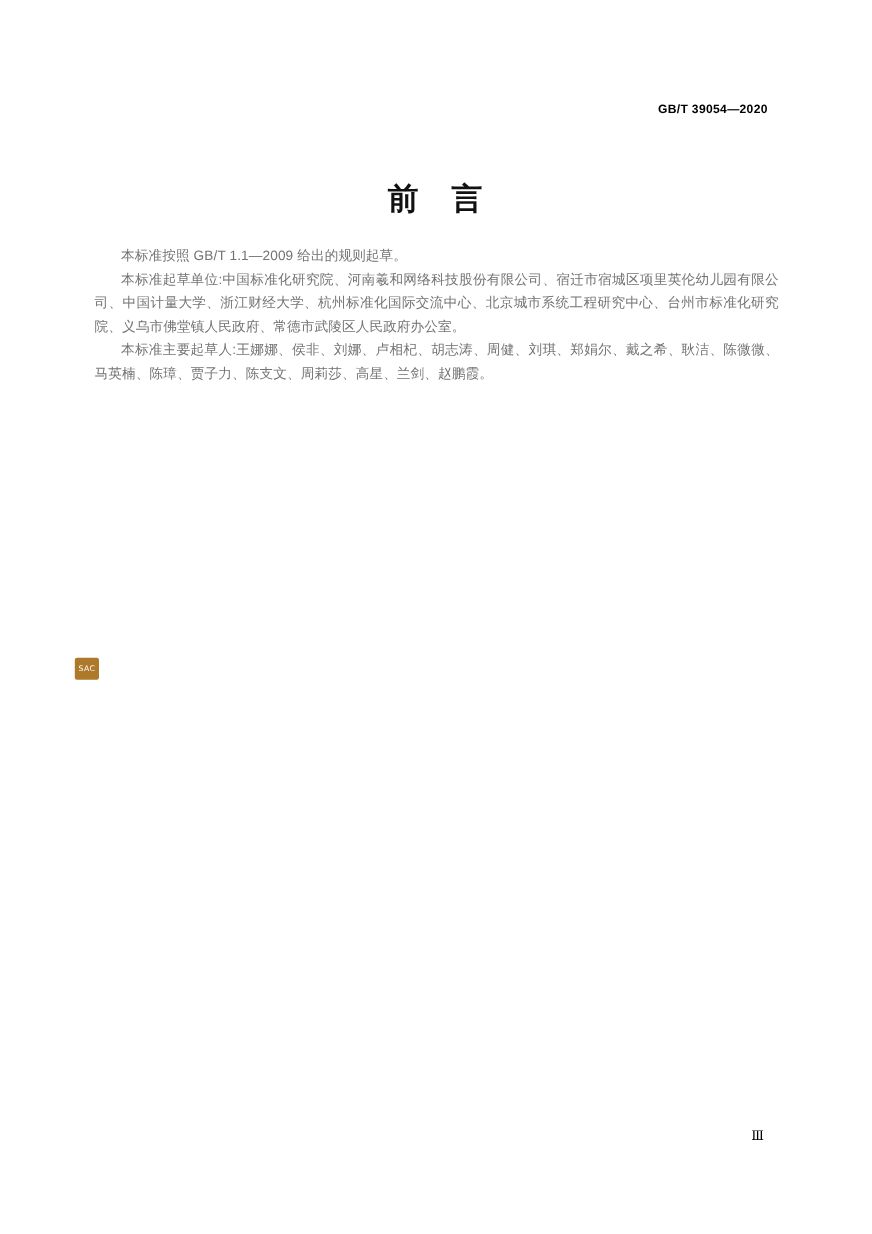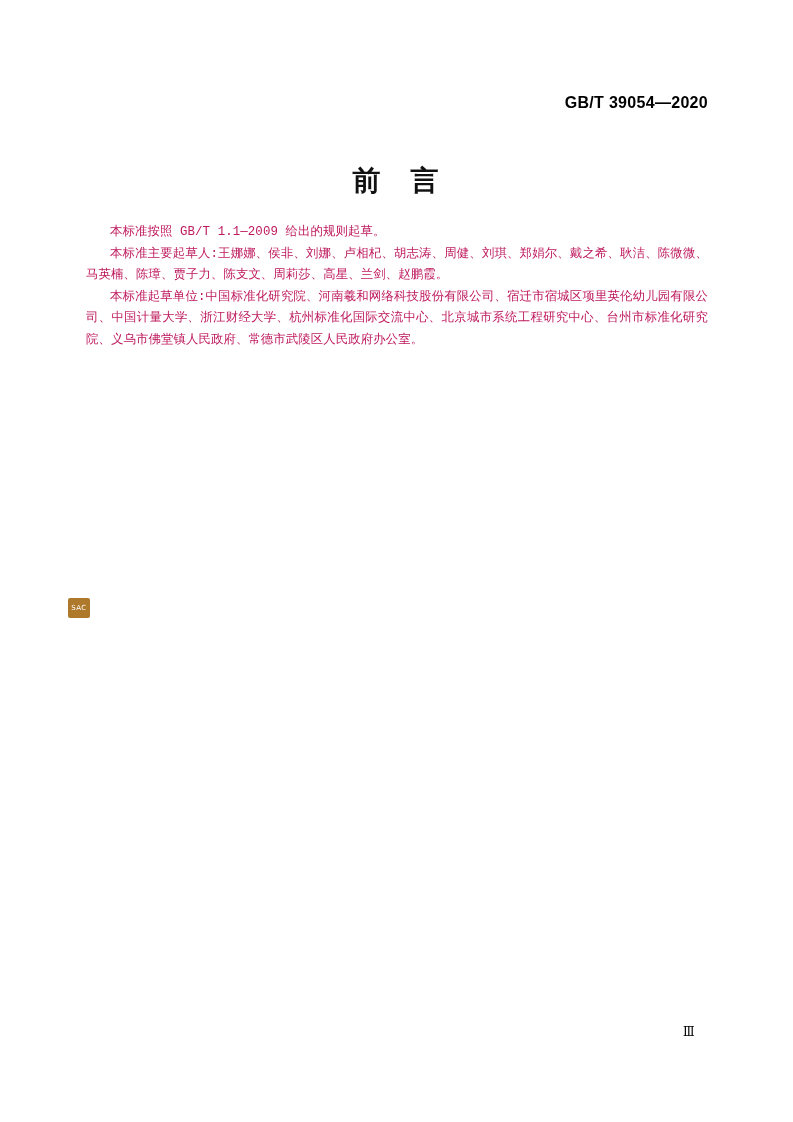--- a/index.html
+++ b/index.html
@@ -17,24 +17,24 @@
   }
   .page {
     position: absolute;
     left: 0;
     top: 0;
     width: 793px;
     height: 1122px;
   }
   .header-std {
     position: absolute;
-    right: 85px;
+    right: 95px;
     top: 94px;
     font-family: "Liberation Sans", "DejaVu Sans", sans-serif;
-    font-size: 16px;
+    font-size: 11px;
     font-weight: bold;
     letter-spacing: 0.3px;
     color: #000;
   }
   .doc-title {
     position: absolute;
     left: 0;
     right: 0;
     top: 162px;
     text-align: center;
@@ -48,26 +48,26 @@
     display: inline-block;
     width: 28px;
   }
   .body-block {
     position: absolute;
     left: 86px;
     top: 222px;
     width: 622px;
   }
   .para {
-    font-family: Liberation Mono, monospace;
+    font-family: Liberation Sans, sans-serif;
     font-size: 12.4px;
     line-height: 21.5px;
     text-indent: 24px;
     text-align: justify;
-    color: #be185d;
+    color: #737373;
     margin: 0 0 0 0;
     letter-spacing: 0.1px;
   }
   .watermark {
     position: absolute;
     left: 68px;
     top: 598px;
     width: 22px;
     height: 20px;
     background: #a16207;
@@ -96,21 +96,21 @@
 <div class="page">
 
   <div class="header-std">GB/T 39054—2020</div>
 
   <div class="doc-title">
     <span>前</span><span class="gap"></span><span>言</span>
   </div>
 
   <div class="body-block">
     <p class="para">本标准按照 GB/T 1.1—2009 给出的规则起草。</p>
+    <p class="para">本标准起草单位:中国标准化研究院、河南羲和网络科技股份有限公司、宿迁市宿城区项里英伦幼儿园有限公司、中国计量大学、浙江财经大学、杭州标准化国际交流中心、北京城市系统工程研究中心、台州市标准化研究院、义乌市佛堂镇人民政府、常德市武陵区人民政府办公室。</p>
     <p class="para">本标准主要起草人:王娜娜、侯非、刘娜、卢相杞、胡志涛、周健、刘琪、郑娟尔、戴之希、耿洁、陈微微、马英楠、陈璋、贾子力、陈支文、周莉莎、高星、兰剑、赵鹏霞。</p>
-    <p class="para">本标准起草单位:中国标准化研究院、河南羲和网络科技股份有限公司、宿迁市宿城区项里英伦幼儿园有限公司、中国计量大学、浙江财经大学、杭州标准化国际交流中心、北京城市系统工程研究中心、台州市标准化研究院、义乌市佛堂镇人民政府、常德市武陵区人民政府办公室。</p>
   </div>
 
   <div class="watermark">SAC</div>
 
   <div class="page-number">Ⅲ</div>
 
 </div>
 
 </body></html>

